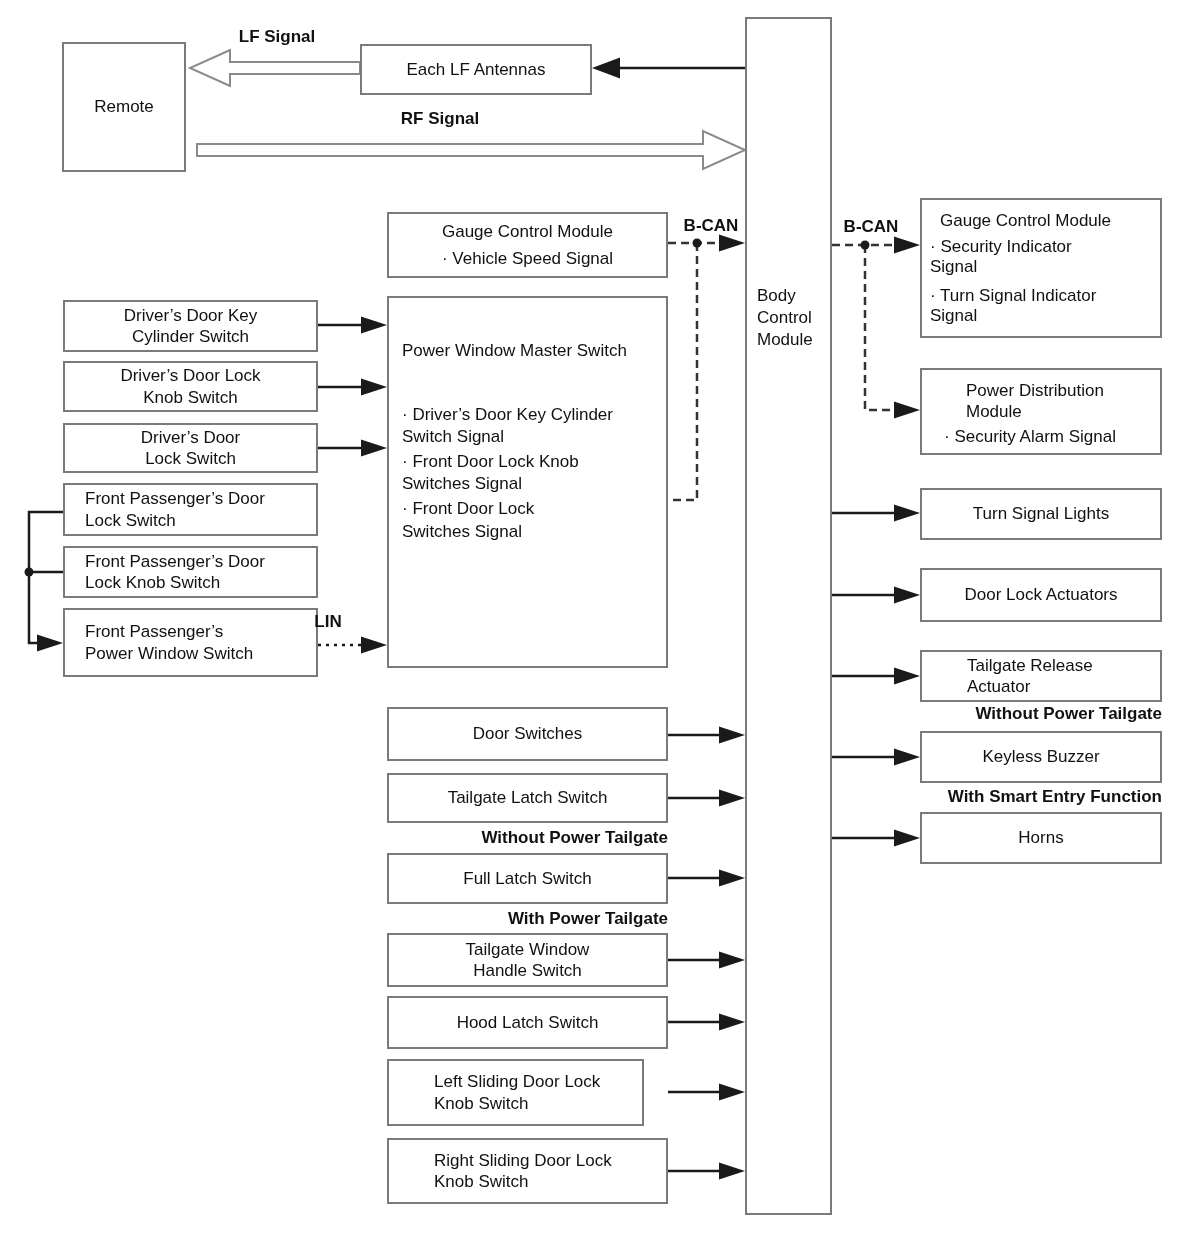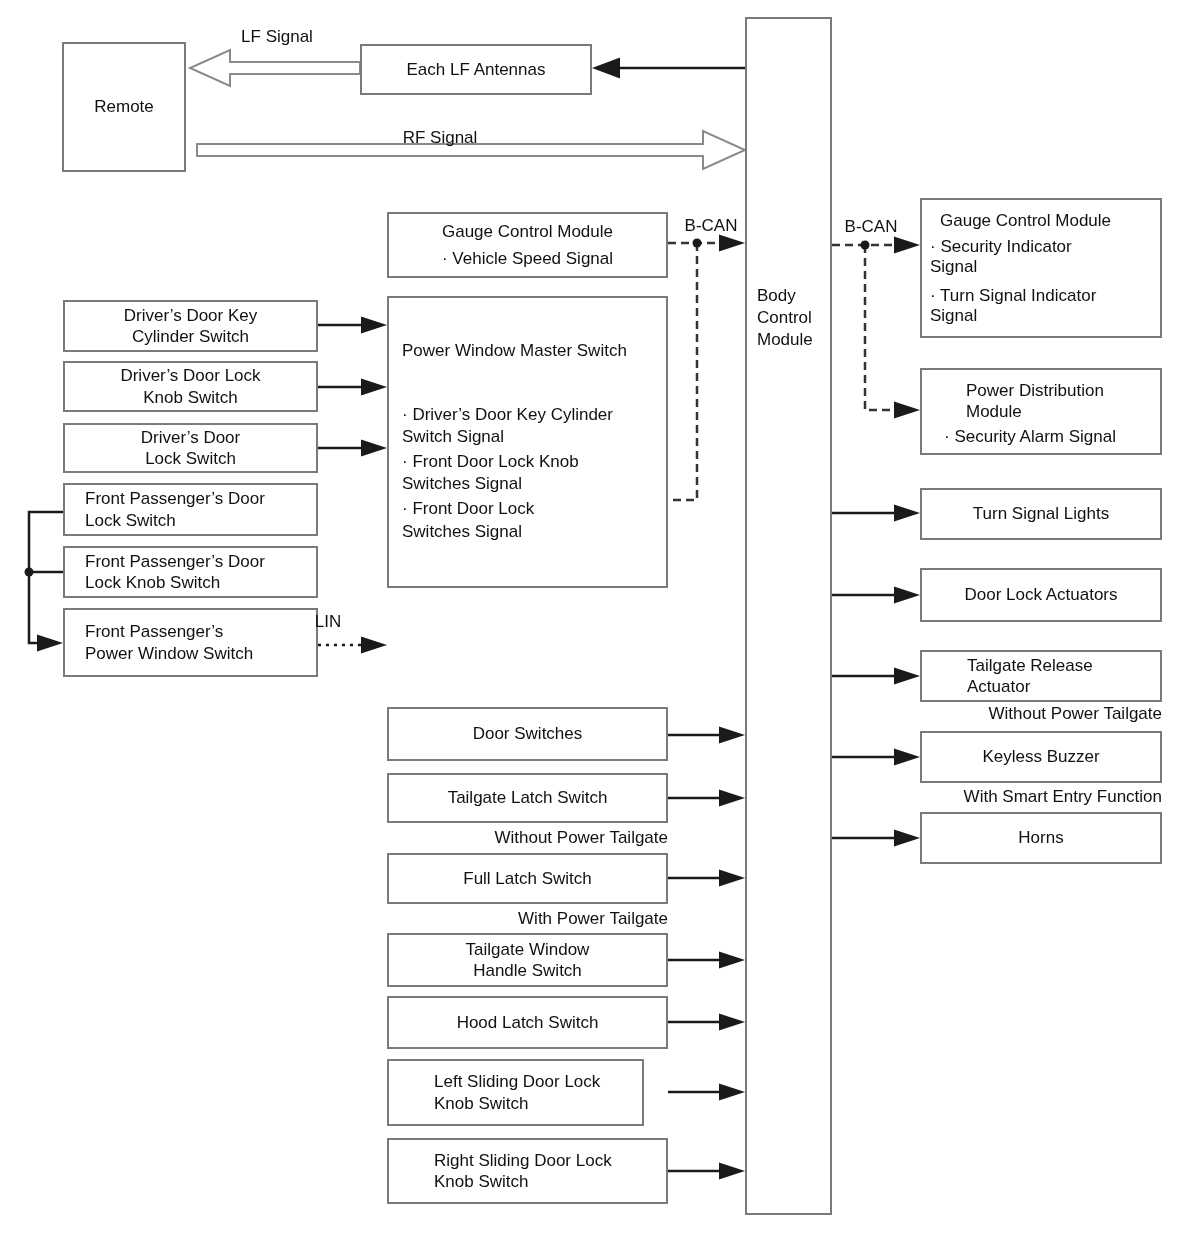--- a/index.html
+++ b/index.html
@@ -8,21 +8,21 @@
     font-family:"Liberation Sans",sans-serif;color:#111;overflow:hidden;
   }
   svg.connectors{position:absolute;left:0;top:0;}
   .box{
     position:absolute;box-sizing:border-box;background:#fff;
     border:2px solid #7a7a7a;display:flex;align-items:center;justify-content:center;
     font-size:17px;line-height:1.24;text-align:center;
   }
   .box .t{white-space:pre-line;}
   .box.al{justify-content:flex-start;text-align:left;}
-  .lbl{position:absolute;font-size:17px;line-height:1.2;white-space:pre;}
+  .lbl{position:absolute;font-size:17px;line-height:1.2;white-space:pre;font-weight:bold;}
   .lbl.c{text-align:center;}
   .lbl.r{text-align:right;}
   
   .box.blocky{display:block;align-items:initial;justify-content:initial;text-align:left;}
   #bcm{padding:266px 0 0 10px;font-size:17px;line-height:1.3;}
   #gcmin{flex-direction:column;gap:6px;}
   #pwms{padding:42px 12px 0 13px;}
   #pwms .mtitle{display:block;margin-bottom:43px;}
   #pwms .mb{display:block;white-space:pre-line;margin-bottom:3px;line-height:1.3;}
   #gcmout{padding:10px 8px;}
@@ -112,21 +112,21 @@
     <span class="t">Body
 Control
 Module</span>
   </div>
 
   <div class="box" id="gcmin" style="left:387px;top:212px;width:281px;height:66px">
     <span class="t">Gauge Control Module</span>
     <span class="t">· Vehicle Speed Signal</span>
   </div>
 
-  <div class="box blocky" id="pwms" style="left:387px;top:296px;width:281px;height:292px">
+  <div class="box blocky" id="pwms" style="left:387px;top:296px;width:281px;height:372px">
     <span class="mtitle">Power Window Master Switch</span>
     <span class="mb">· Driver’s Door Key Cylinder
 Switch Signal</span>
     <span class="mb">· Front Door Lock Knob
 Switches Signal</span>
     <span class="mb">· Front Door Lock
 Switches Signal</span>
   </div>
 
   <div class="box" style="left:63px;top:300px;width:255px;height:52px">
@@ -202,21 +202,21 @@
 Actuator</span>
   </div>
   <div class="box" style="left:920px;top:731px;width:242px;height:52px">
     <span class="t">Keyless Buzzer</span>
   </div>
   <div class="box" style="left:920px;top:812px;width:242px;height:52px">
     <span class="t">Horns</span>
   </div>
 
   <div class="lbl c" style="left:223px;top:27px;width:108px">LF Signal</div>
-  <div class="lbl c" style="left:386px;top:128px;width:108px">RF Signal</div>
+  <div class="lbl c" style="left:386px;top:109px;width:108px">RF Signal</div>
   <div class="lbl c" style="left:679px;top:216px;width:64px">B-CAN</div>
   <div class="lbl c" style="left:839px;top:217px;width:64px">B-CAN</div>
   <div class="lbl c" style="left:300px;top:612px;width:56px">LIN</div>
   <div class="lbl r" style="left:387px;top:828px;width:281px">Without Power Tailgate</div>
   <div class="lbl r" style="left:387px;top:909px;width:281px">With Power Tailgate</div>
   <div class="lbl r" style="left:920px;top:704px;width:242px">Without Power Tailgate</div>
   <div class="lbl r" style="left:920px;top:787px;width:242px">With Smart Entry Function</div>
 
 </div>
 

